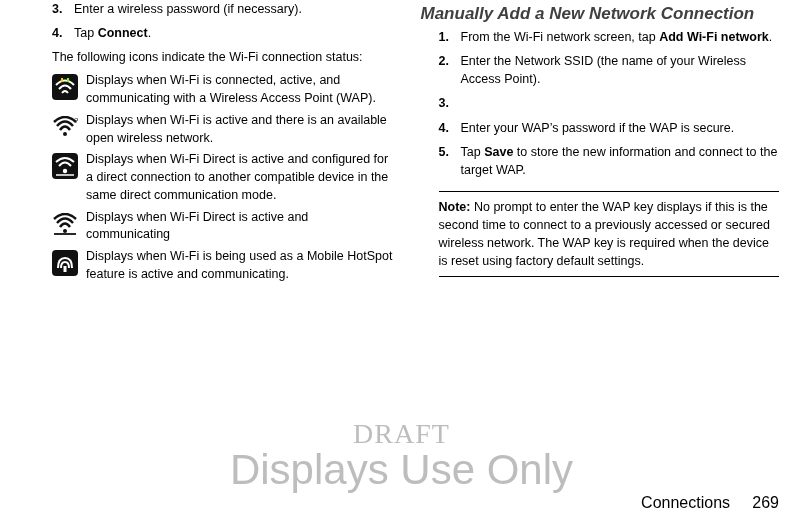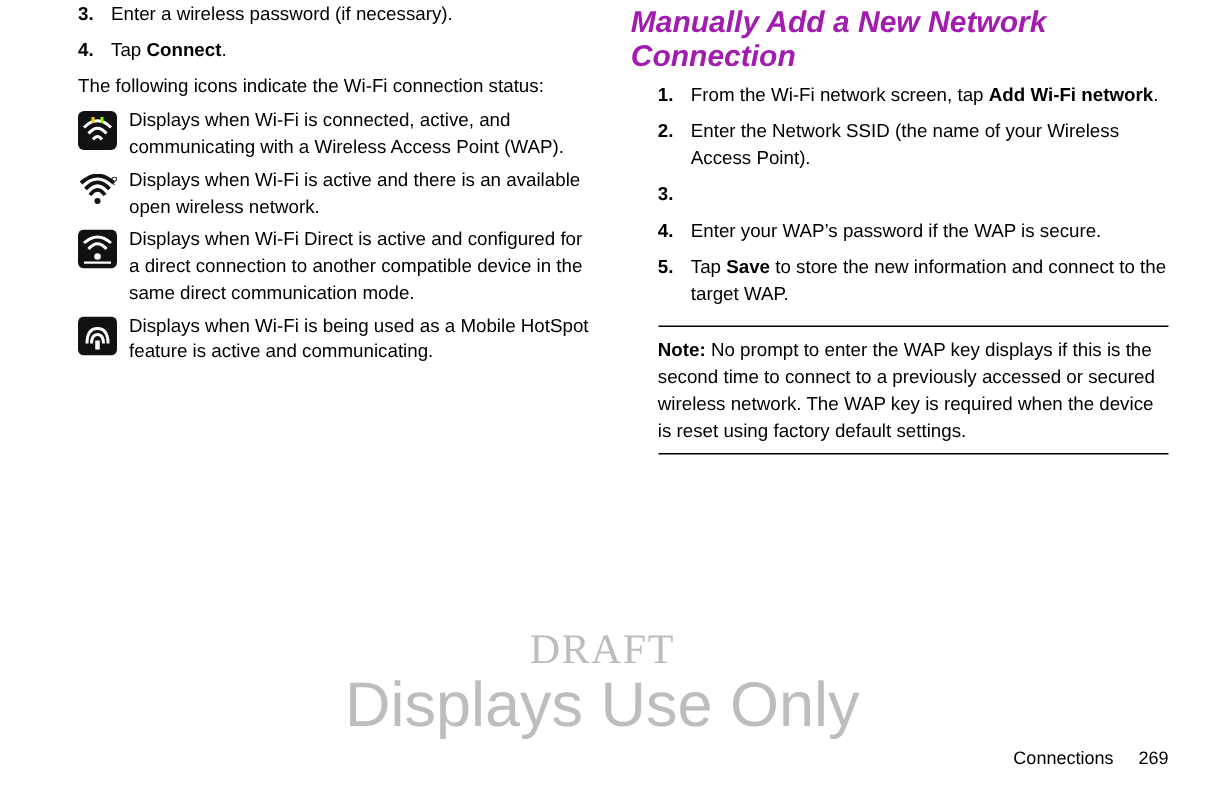--- a/index.html
+++ b/index.html
@@ -31,22 +31,22 @@
   .ol-item .num {
     font-weight: bold;
     width: 22px;
     flex-shrink: 0;
   }
   .ol-item .txt { flex: 1; }
   .bold { font-weight: bold; margin-top: 16px; }
   .h3 {
     font-weight: bold;
     font-style: italic;
-    color: #a21caf;
-    font-size: 20px;
+    color: #404040;
+    font-size: 17px;
     margin: 4px 0 4px 0;
   }
   .intro {
     padding-left: 18px;
     margin-bottom: 6px;
     line-height: 1.45;
   }
   .icon-row {
     display: flex;
     align-items: flex-start;
@@ -70,21 +70,21 @@
     line-height: 1.45;
     border-top: 1px solid #000;
     border-bottom: 1px solid #000;
     padding: 6px 0;
   }
   .note .nl { font-weight: bold; }
   .footer {
     position: absolute;
     bottom: 14px;
     right: 24px;
-    font-size: 12px;
+    font-size: 16px;
   }
   .watermark {
     position: absolute;
     left: 0; right: 0;
     bottom: 34px;
     text-align: center;
     pointer-events: none;
     color: #bdbdbd;
     line-height: 1.05;
   }
@@ -143,20 +143,32 @@
             <rect x="0" y="0" width="26" height="26" rx="4" fill="#111"></rect>
             <path d="M4 9 Q13 1 22 9" stroke="#fff" stroke-width="2" fill="none"></path>
             <path d="M7 13 Q13 6 19 13" stroke="#fff" stroke-width="2" fill="none"></path>
             <circle cx="13" cy="18" r="2.2" fill="#fff"></circle>
             <path d="M4 22 L22 22" stroke="#fff" stroke-width="1.5"></path>
           </svg>
       </div>
       <div class="desc">Displays when Wi-Fi Direct is active and configured for a direct connection to another compatible device in the same direct communication mode.</div>
     </div>
 
+    <div class="icon-row">
+      <div class="icon-box">
+        <svg width="26" height="22" viewBox="0 0 26 22">
+            <path d="M2 6 Q13 -4 24 6" stroke="#111" stroke-width="2.5" fill="none"></path>
+            <path d="M5 10 Q13 1 21 10" stroke="#111" stroke-width="2.5" fill="none"></path>
+            <path d="M8 14 Q13 7 18 14" stroke="#111" stroke-width="2.5" fill="none"></path>
+            <circle cx="13" cy="18" r="2" fill="#111"></circle>
+            <path d="M2 21 L24 21" stroke="#111" stroke-width="1.8"></path>
+          </svg>
+      </div>
+      <div class="desc">Displays when Wi-Fi Direct is active and communicating</div>
+    </div>
 
     <div class="icon-row">
       <div class="icon-box">
         <svg width="26" height="26" viewBox="0 0 26 26">
             <rect x="0" y="0" width="26" height="26" rx="4" fill="#111"></rect>
             <path d="M6 18 Q6 8 13 8 Q20 8 20 18" stroke="#fff" stroke-width="2" fill="none"></path>
             <path d="M9 18 Q9 12 13 12 Q17 12 17 18" stroke="#fff" stroke-width="2" fill="none"></path>
             <rect x="11.5" y="16" width="3" height="6" fill="#fff"></rect>
           </svg>
       </div>

